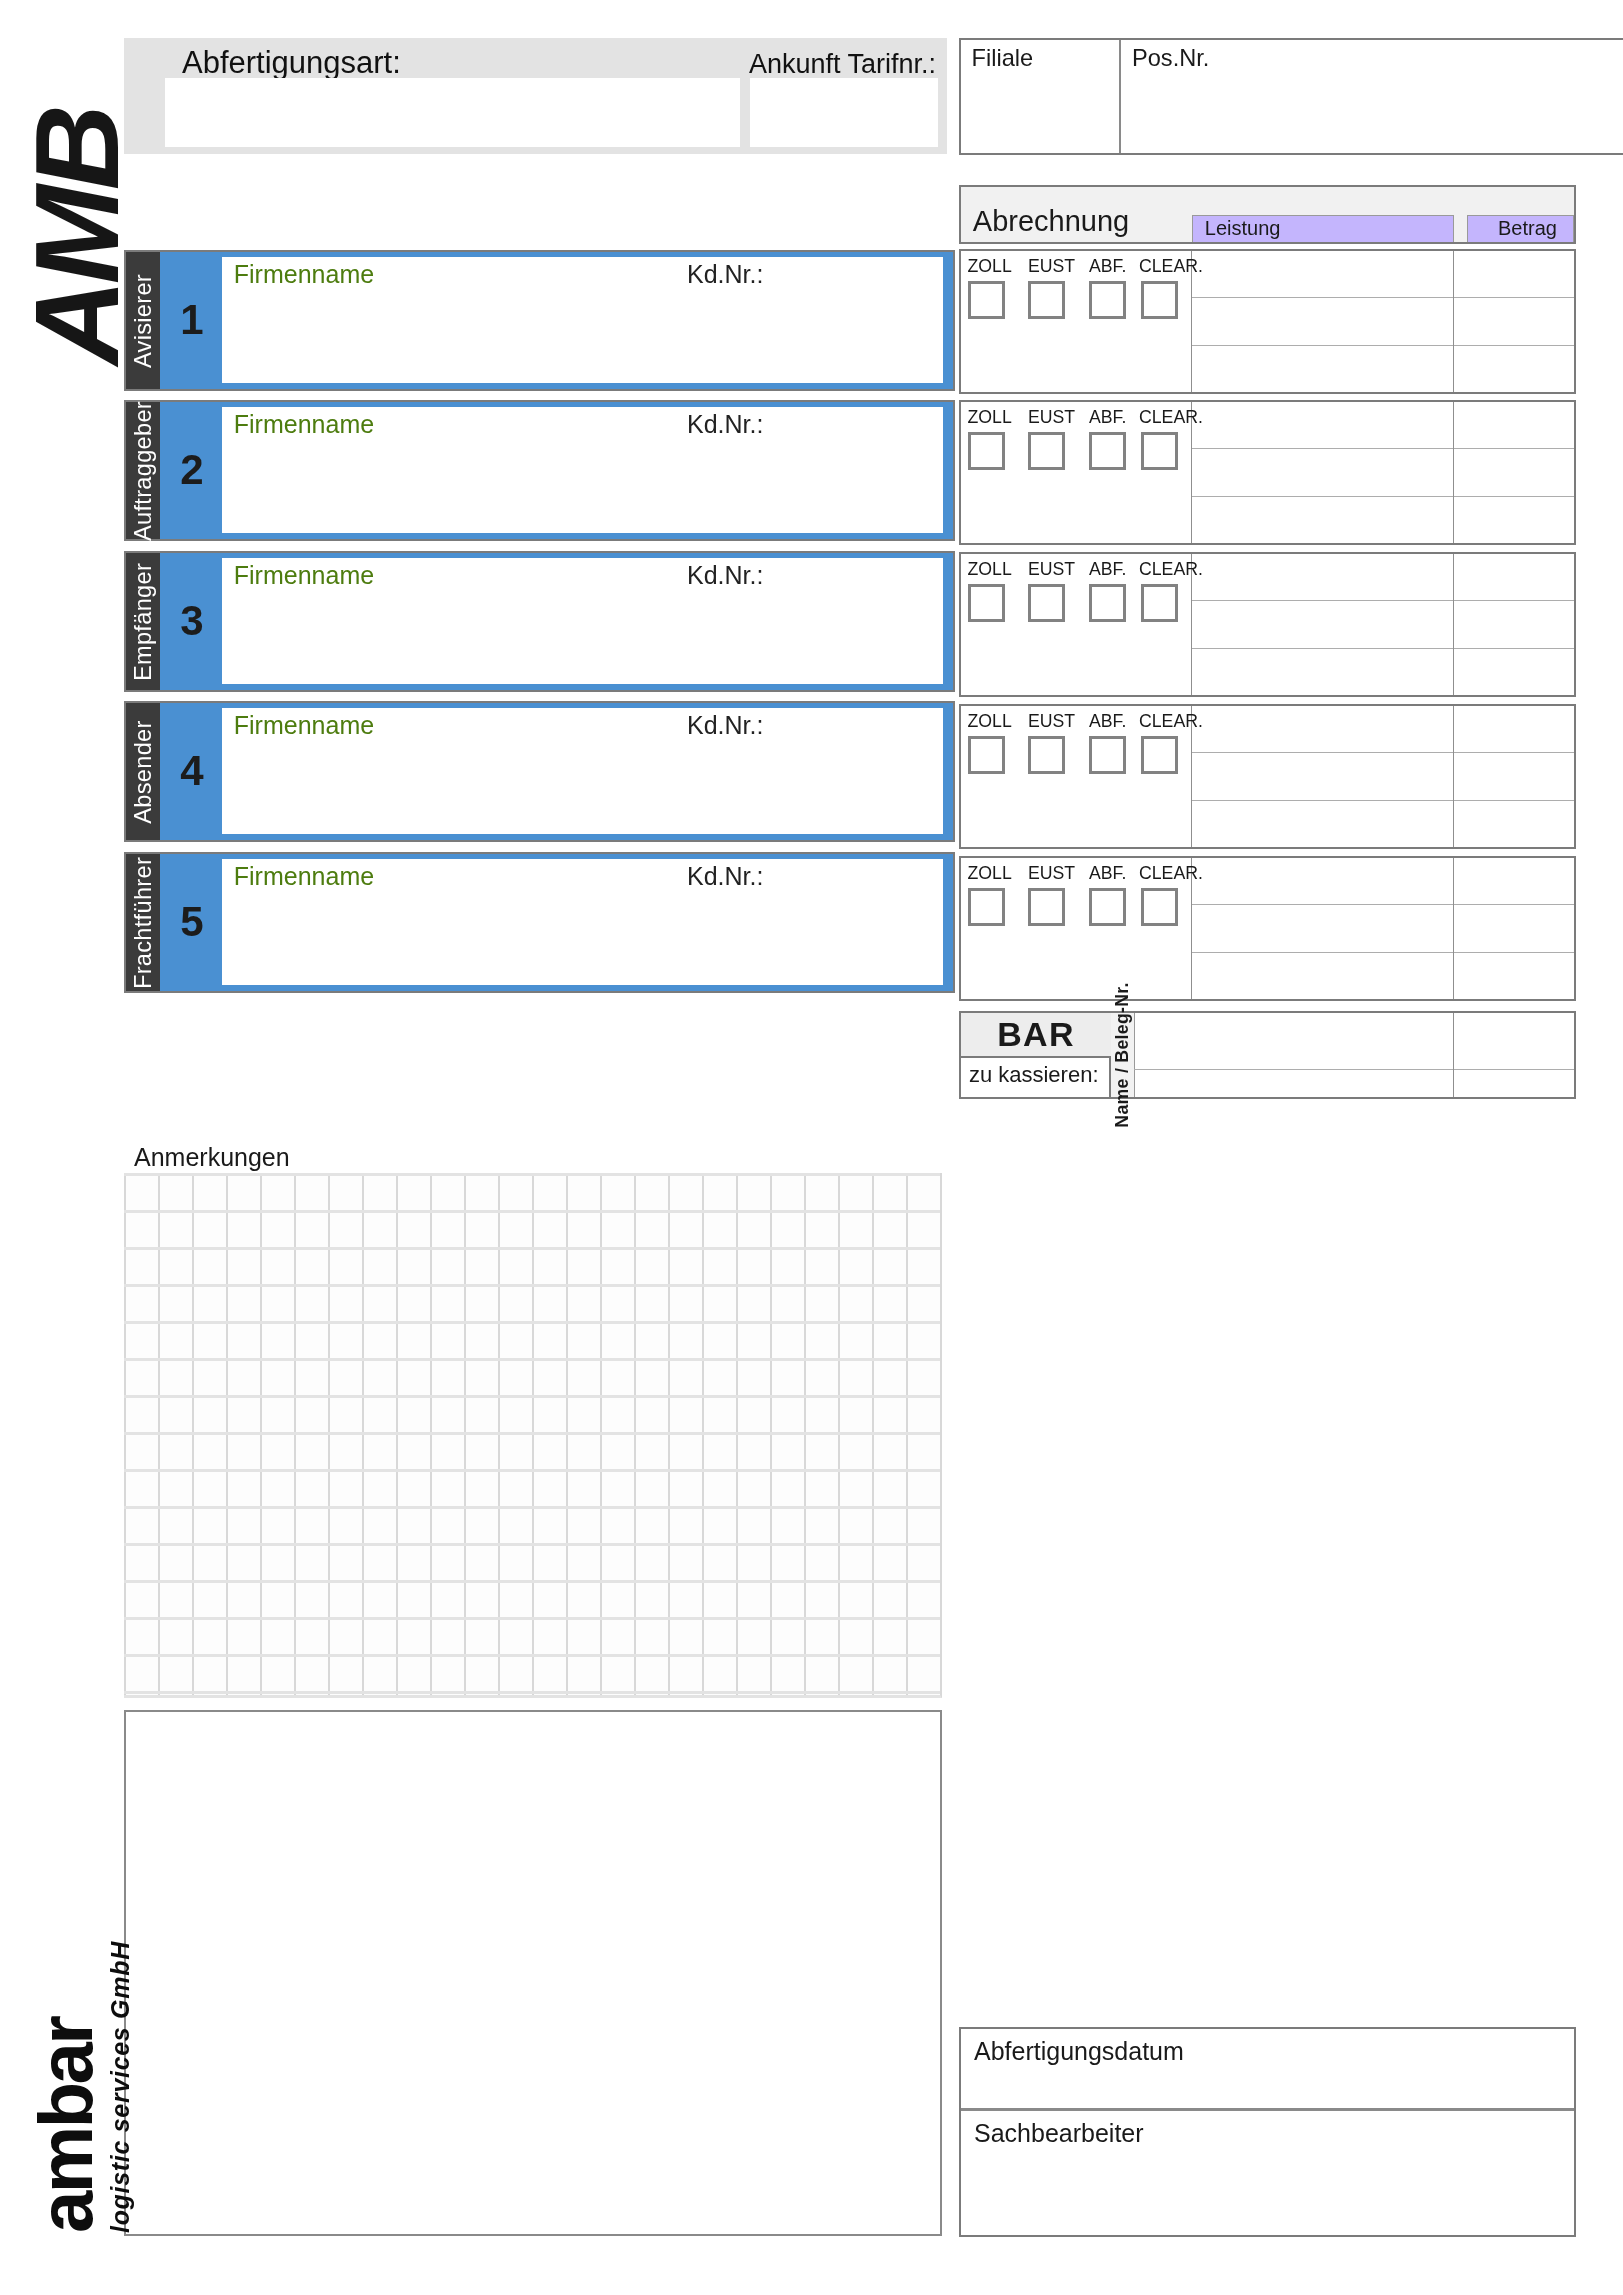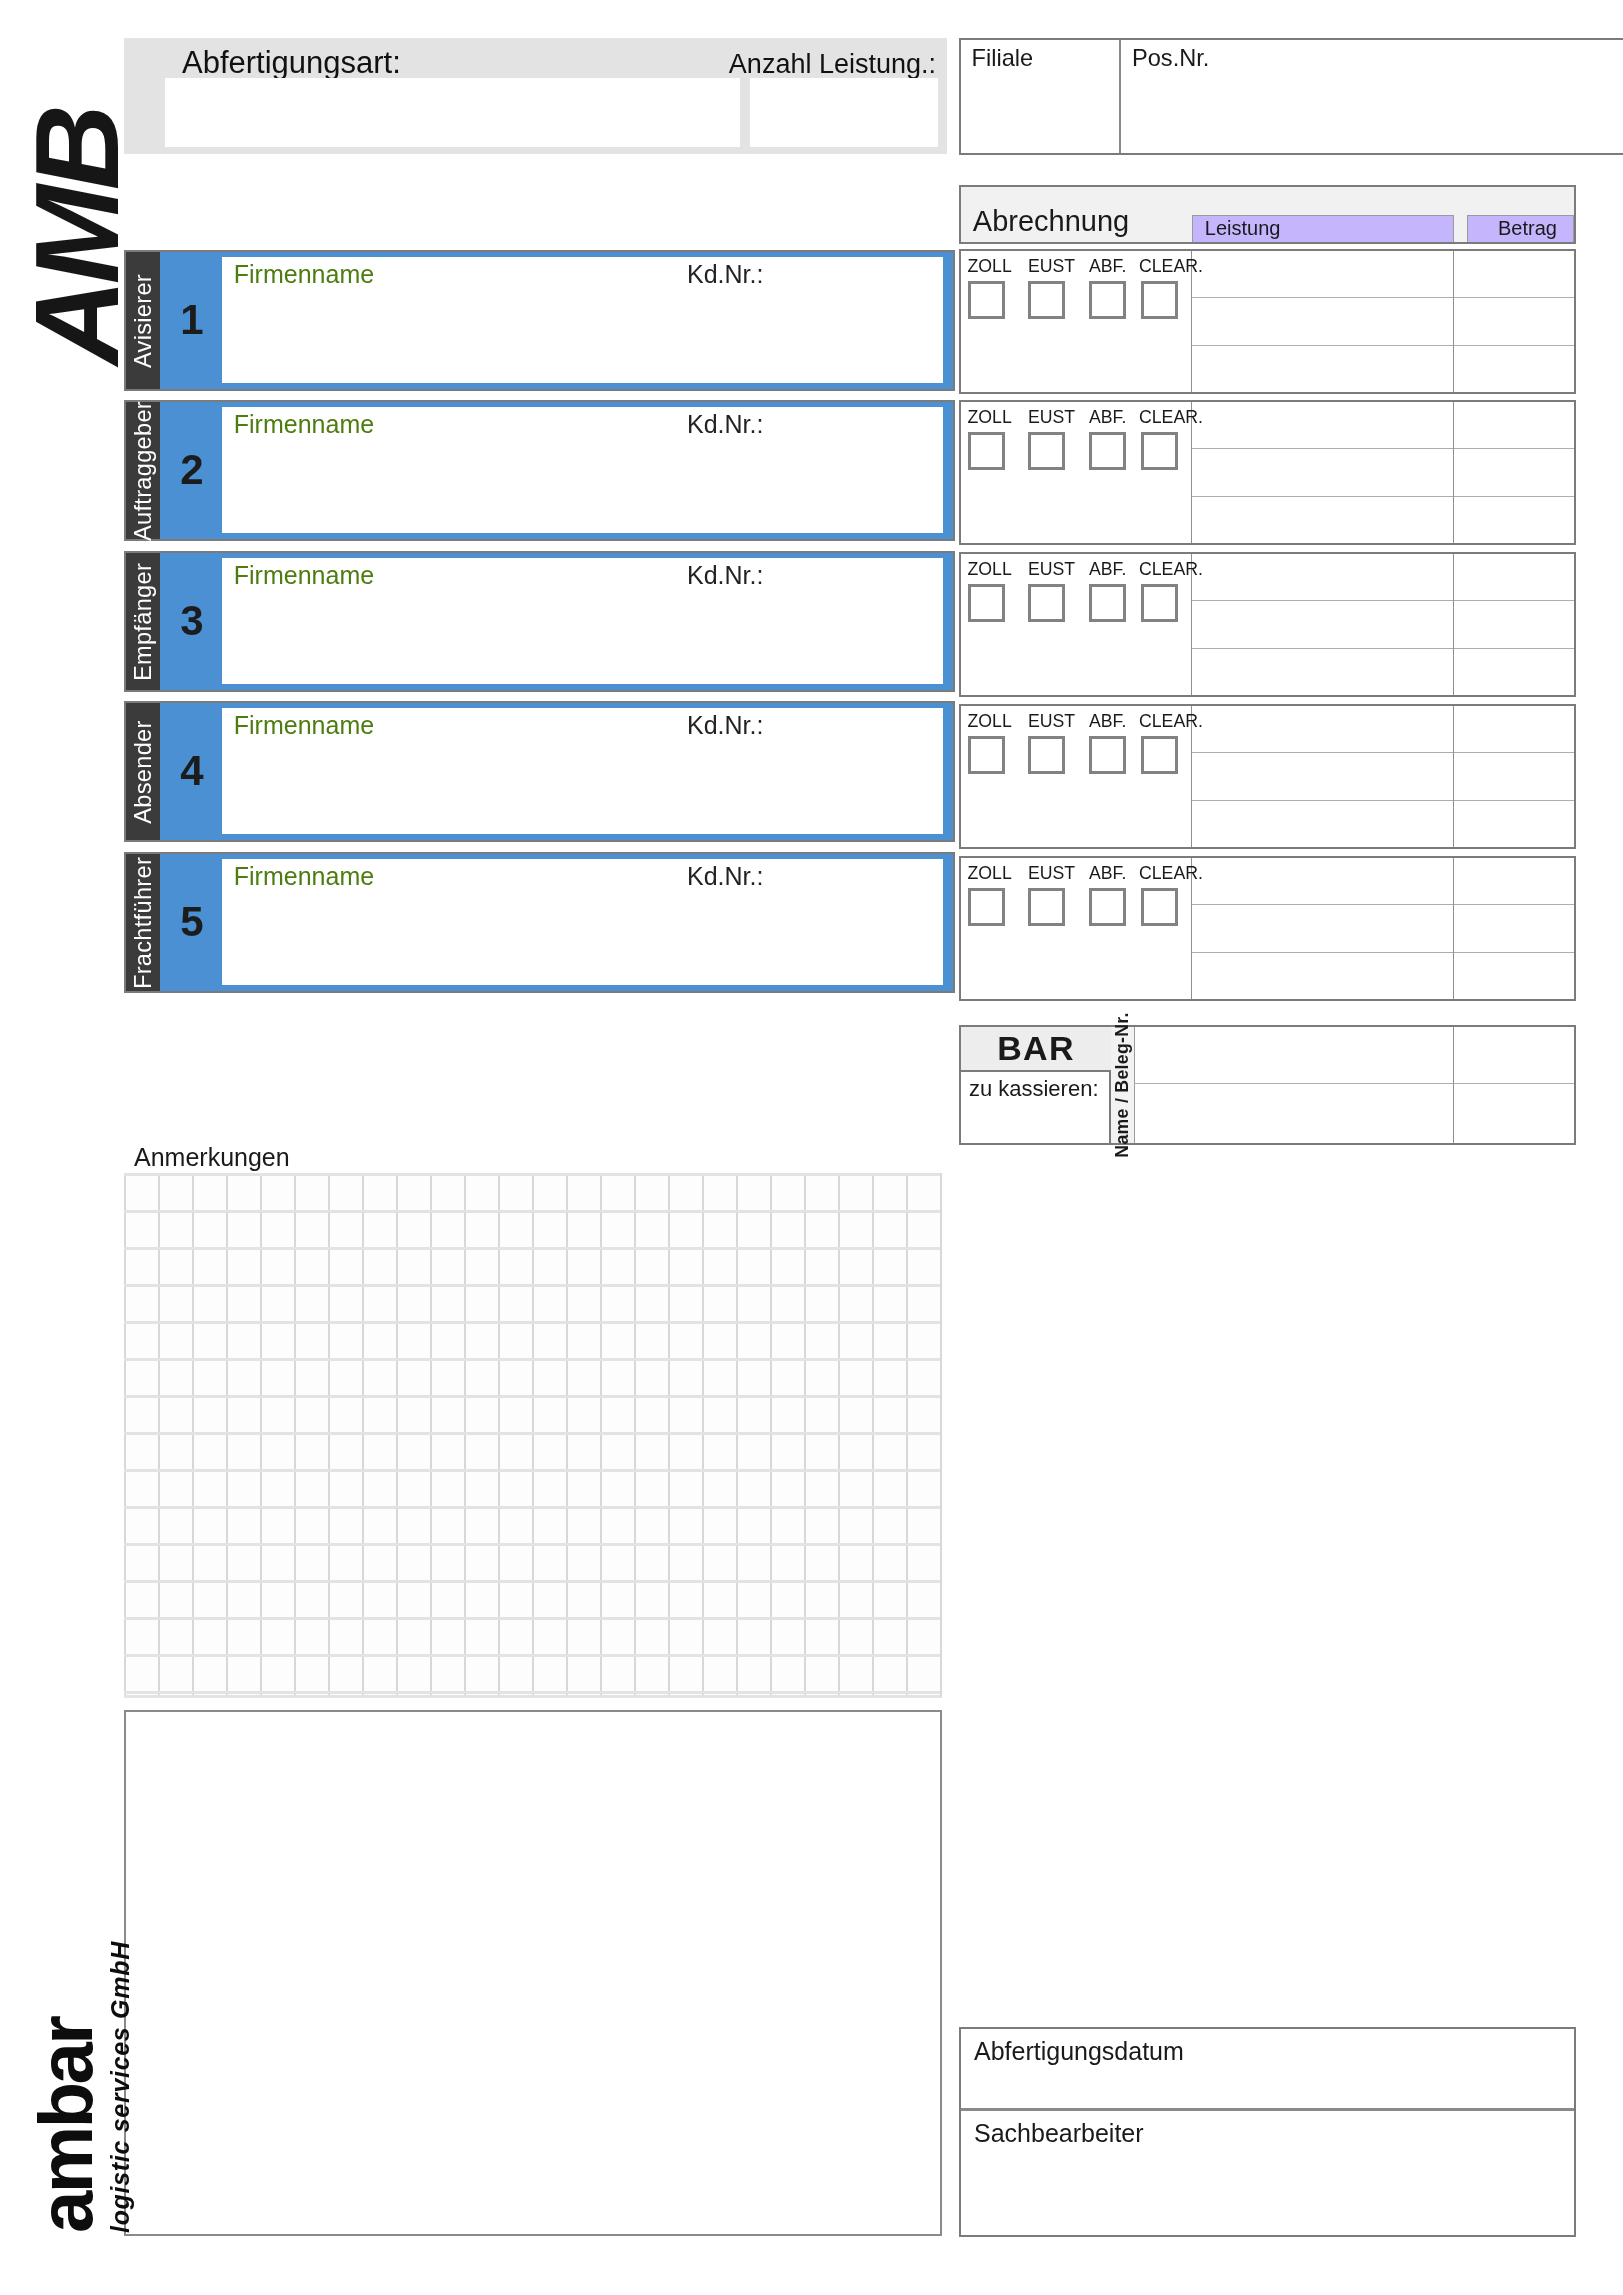--- a/index.html
+++ b/index.html
@@ -58,21 +58,21 @@
   .abr-section { position:absolute; left:959px; width:617px; height:145px; border:2.6px solid #7b7b7b; background:#fff; display:flex; }
   .chk-zone { position:relative; width:231px; border-right:1.3px solid #8f8f8f; }
   .chk-label { position:absolute; top:5.2px; font-size:17.7px; color:#1a1a1a; }
   .chk-box { position:absolute; top:30px; width:37px; height:38px; border:3.9px solid #828282; background:#fff; }
   .col-leistung { position:relative; width:262px; border-right:1.3px solid #8f8f8f; display:flex; flex-direction:column; }
   .col-betrag { position:relative; flex:1; display:flex; flex-direction:column; }
   .abr-cell { flex:1; border-bottom:1.3px solid #adadad; }
   .abr-cell:last-child { border-bottom:none; }
 
   
-  .bar-block { position:absolute; left:959px; top:1011px; width:617px; height:120px; border:2.6px solid #7b7b7b; background:#fff;margin-top:14px; }
+  .bar-block { position:absolute; left:959px; top:1011px; width:617px; height:88px; border:2.6px solid #7b7b7b; background:#fff; }
   .bar-title-box { position:absolute; left:0; top:0; width:150px; height:43px; background:#ededed; text-align:center; }
   .bar-title { font-size:34px; font-weight:800; letter-spacing:1.3px; line-height:43px; }
   .bar-kassieren { position:absolute; left:0; top:43px; width:150px; bottom:0; border-top:2.6px solid #7b7b7b; border-right:2.6px solid #7b7b7b; background:#fff; font-size:22px; padding:3.9px 0 0 7.9px; }
   .bar-namestrip { position:absolute; left:150px; top:0; width:23.6px; bottom:0; background:#f2f2f2; border-right:1.3px solid #9a9a9a; }
   .bar-namestrip span { position:absolute; top:50%; left:50%; transform:translate(-50%,-50%) rotate(-90deg); font-size:17.7px; font-weight:700; white-space:nowrap; letter-spacing:0.3px; }
   .bar-cells { position:absolute; left:173px; top:0; right:0; bottom:0; }
   .bar-hdiv { position:absolute; left:0; right:0; top:56px; height:1.3px; background:#adadad; }
   .bar-vdiv { position:absolute; top:0; bottom:0; left:319px; width:1.3px; background:#8f8f8f; }
 
   
@@ -98,21 +98,21 @@
 </head>
 <body>
 
 <div id="page">
 
   <div class="amb-logo">AMB</div>
 
   <div class="hdr-gray">
     <div class="lbl-abfart">Abfertigungsart:</div>
     <div class="inp-abfart"></div>
-    <div class="lbl-anzahl">Anzahl Leistung.:</div>
+    <div class="lbl-anzahl">Ankunft Tarifnr.:</div>
     <div class="inp-anzahl"></div>
   </div>
 
   <div class="filiale-box">
     <div class="filiale-div"></div>
     <div class="lbl-filiale">Filiale</div>
     <div class="lbl-posnr">Pos.Nr.</div>
   </div>
 
   <div class="abr-hdr">

